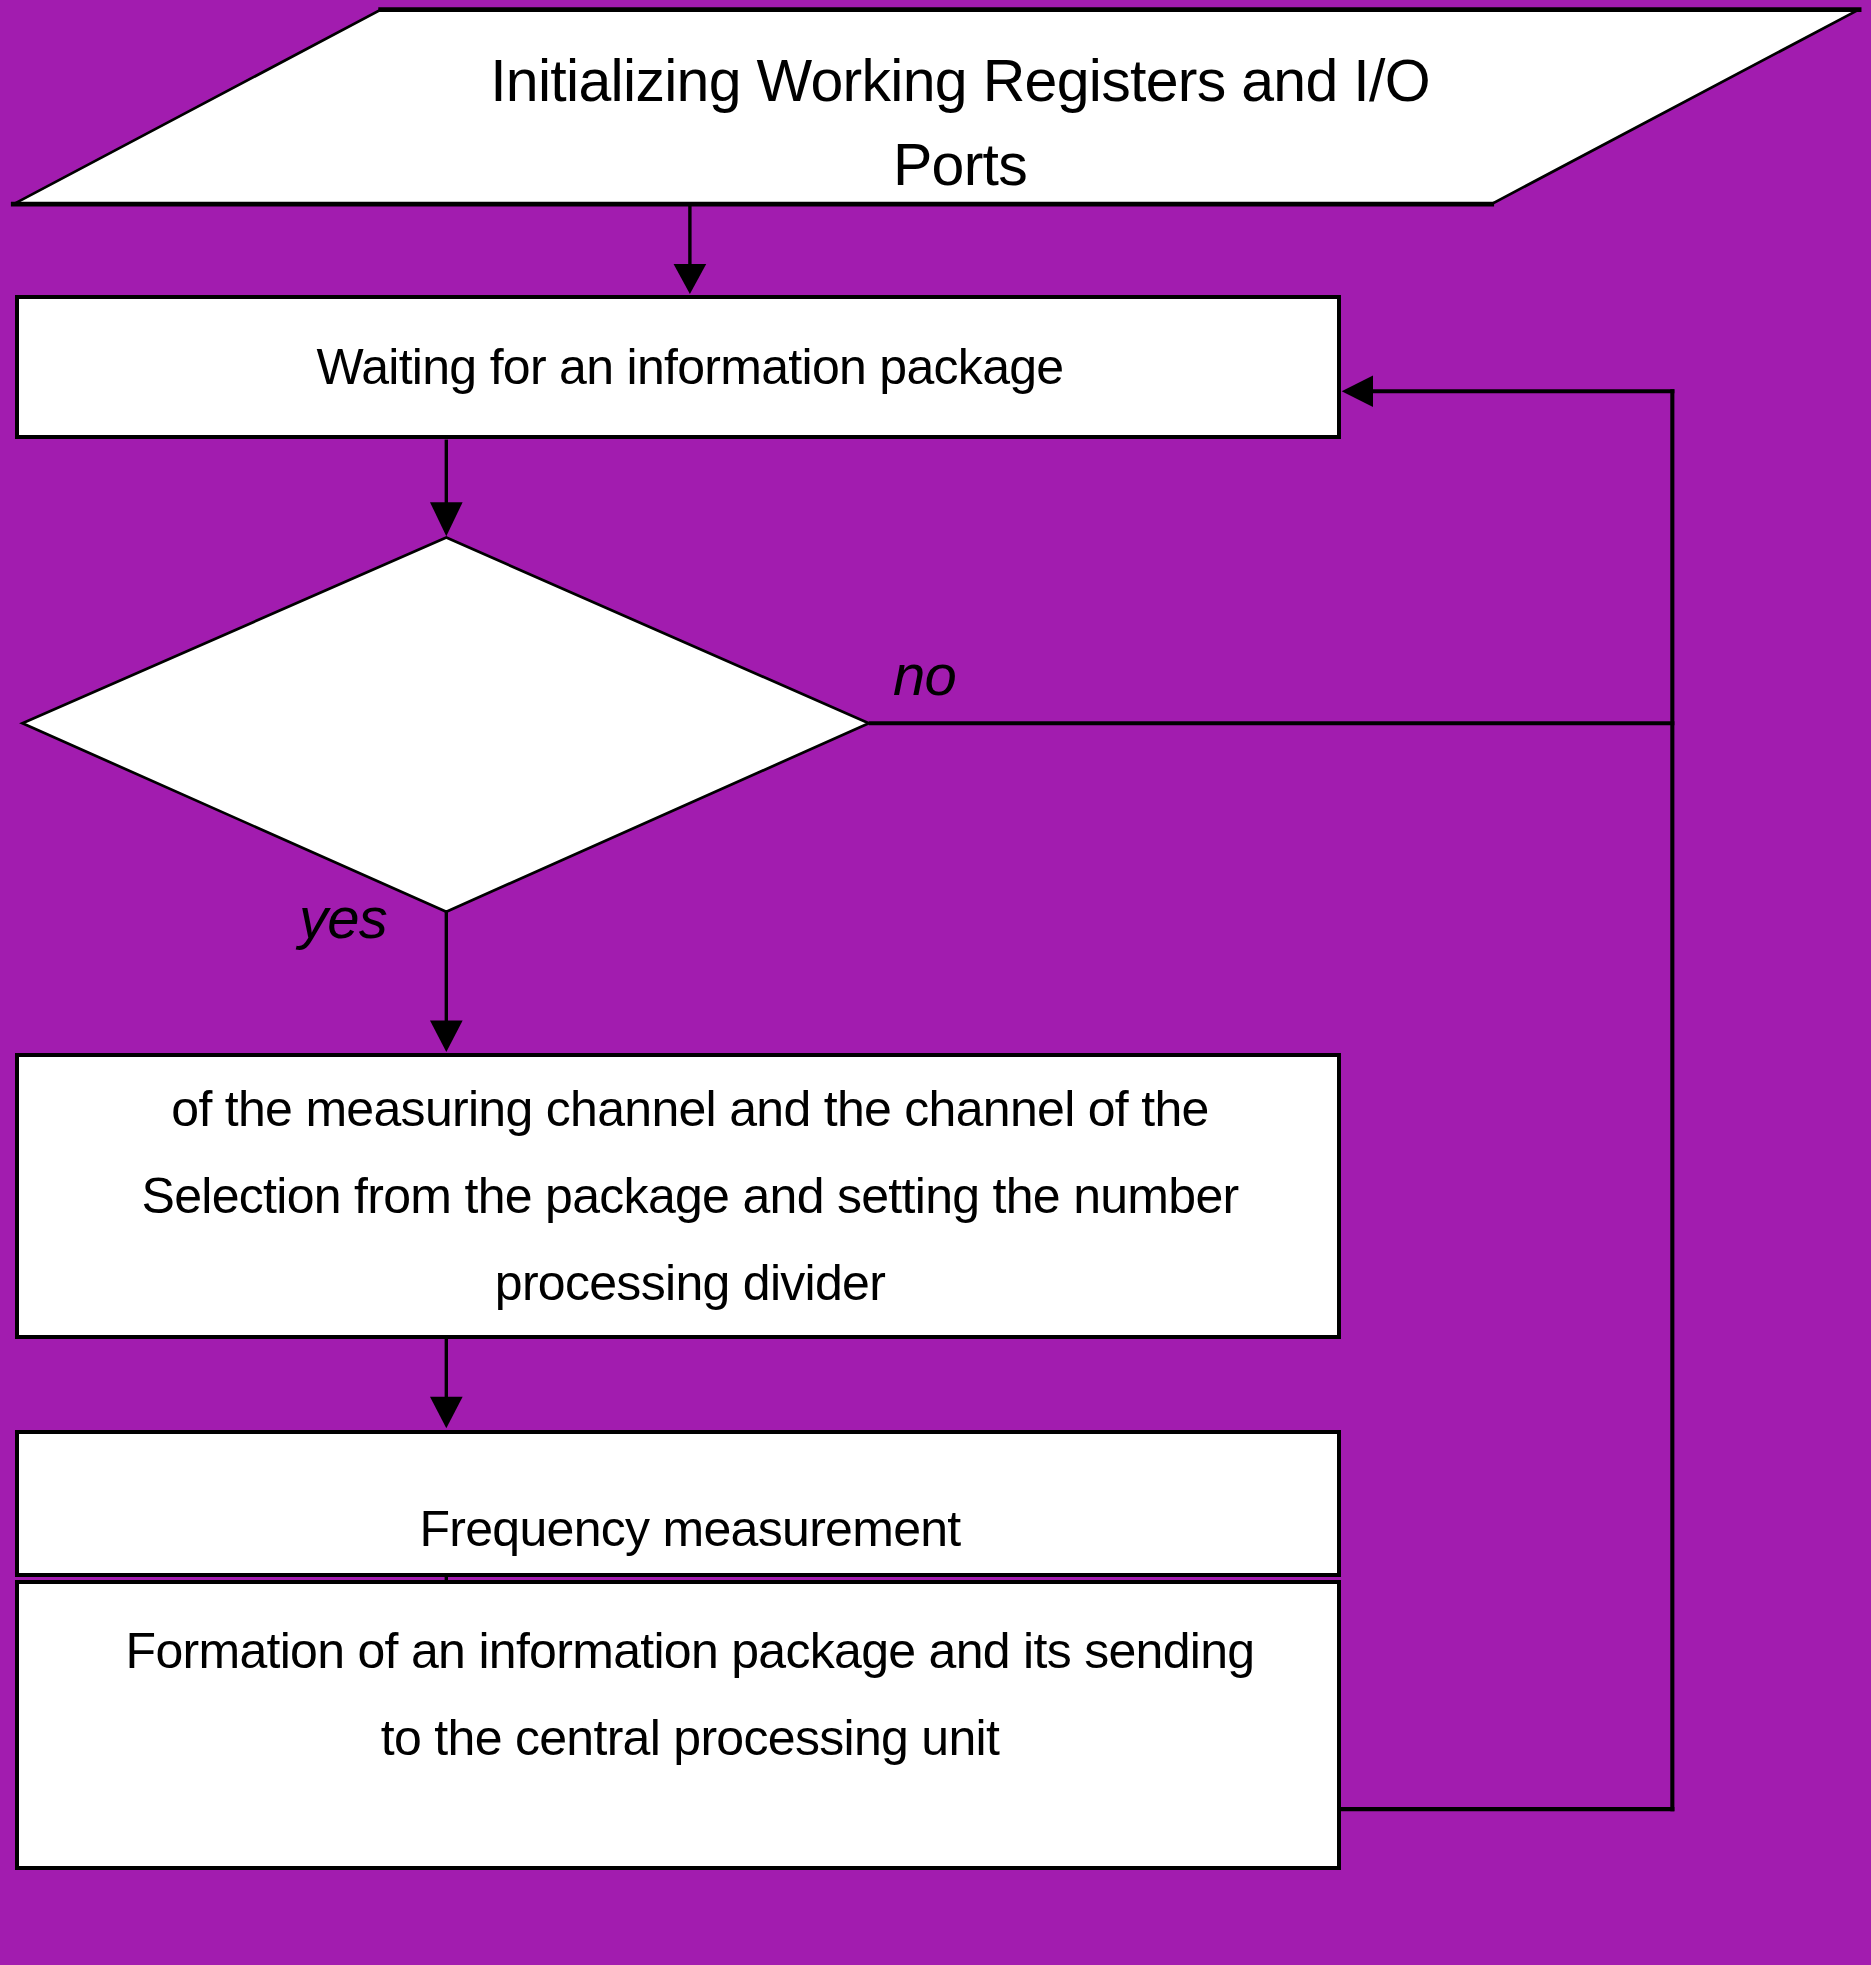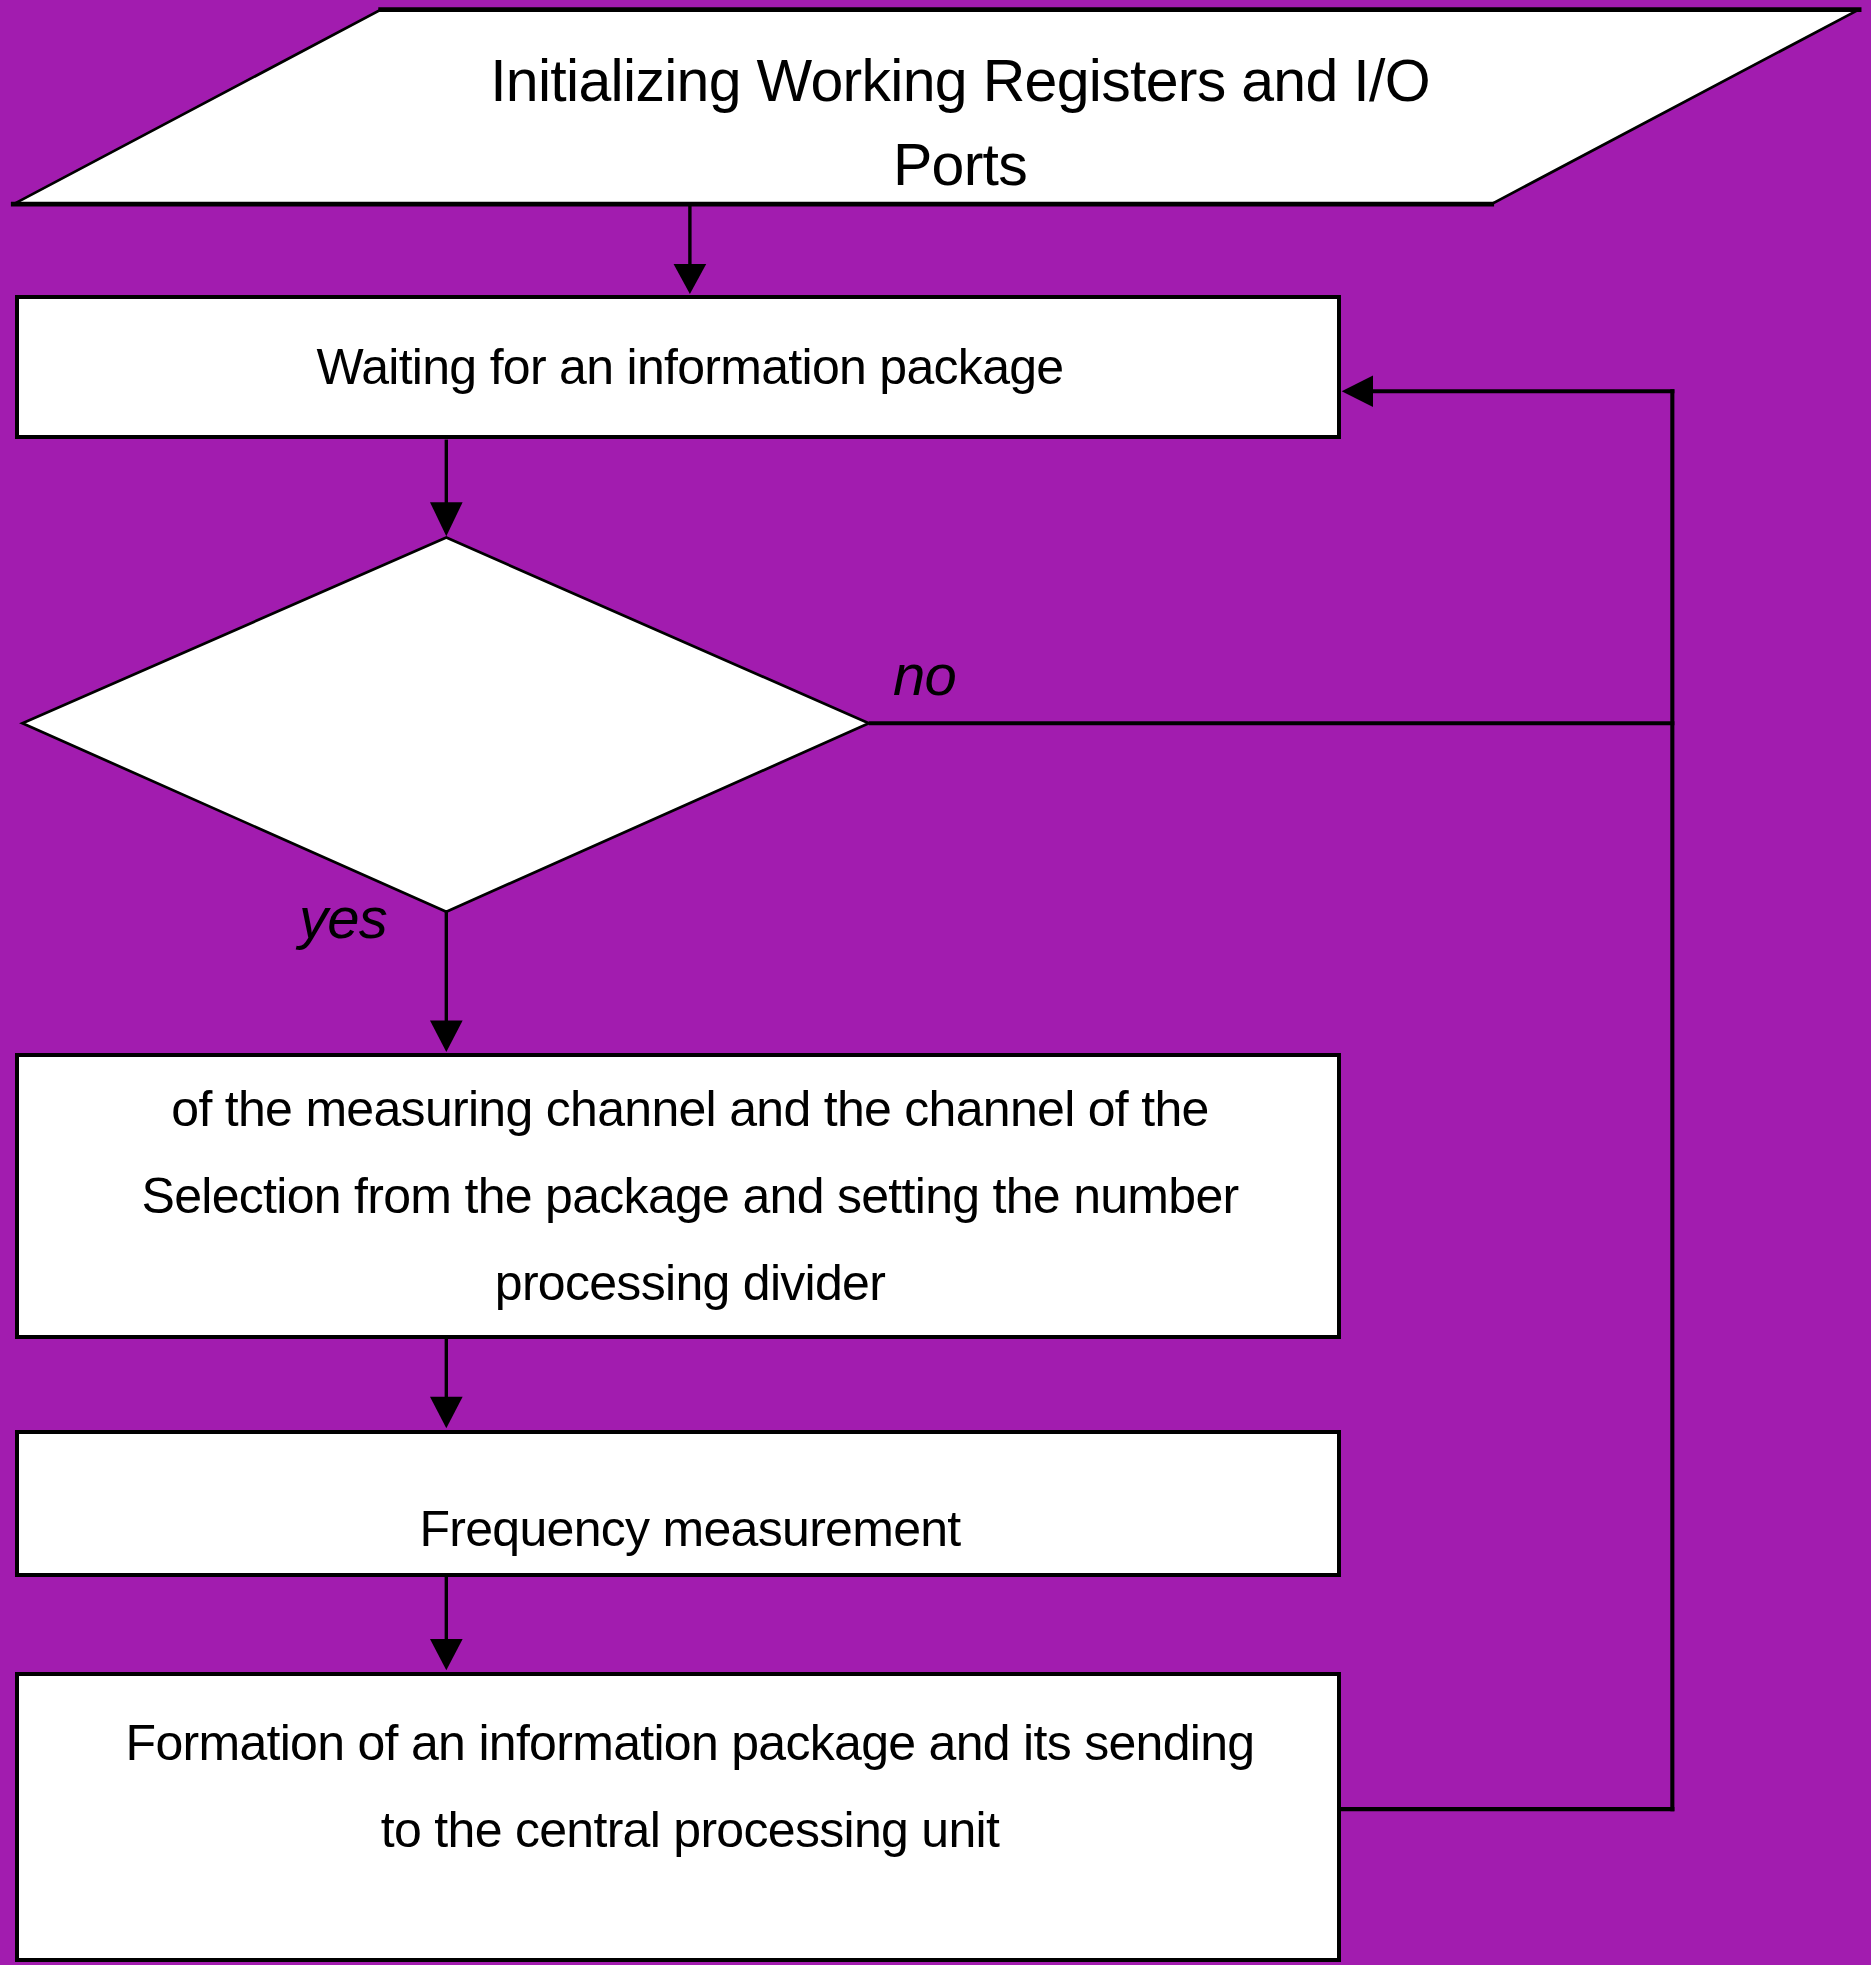--- a/index.html
+++ b/index.html
@@ -108,19 +108,19 @@
   <div class="box" style="top:1053px;height:286px;">
     <div class="tline">of the measuring channel and the channel of the</div>
     <div class="tline">Selection from the package and setting the number</div>
     <div class="tline">processing divider</div>
   </div>
 
   <div class="box" style="top:1430px;height:147px;justify-content:flex-end;">
     <div class="tline">Frequency measurement</div>
   </div>
 
-  <div class="box" style="top:1672px;height:290px;padding-bottom:61px;">
+  <div class="box" style="top:1580px;height:290px;padding-bottom:61px;">
     <div class="tline">Formation of an information package and its sending</div>
     <div class="tline">to the central processing unit</div>
   </div>
 
 </div>
 
 
 </body></html>

